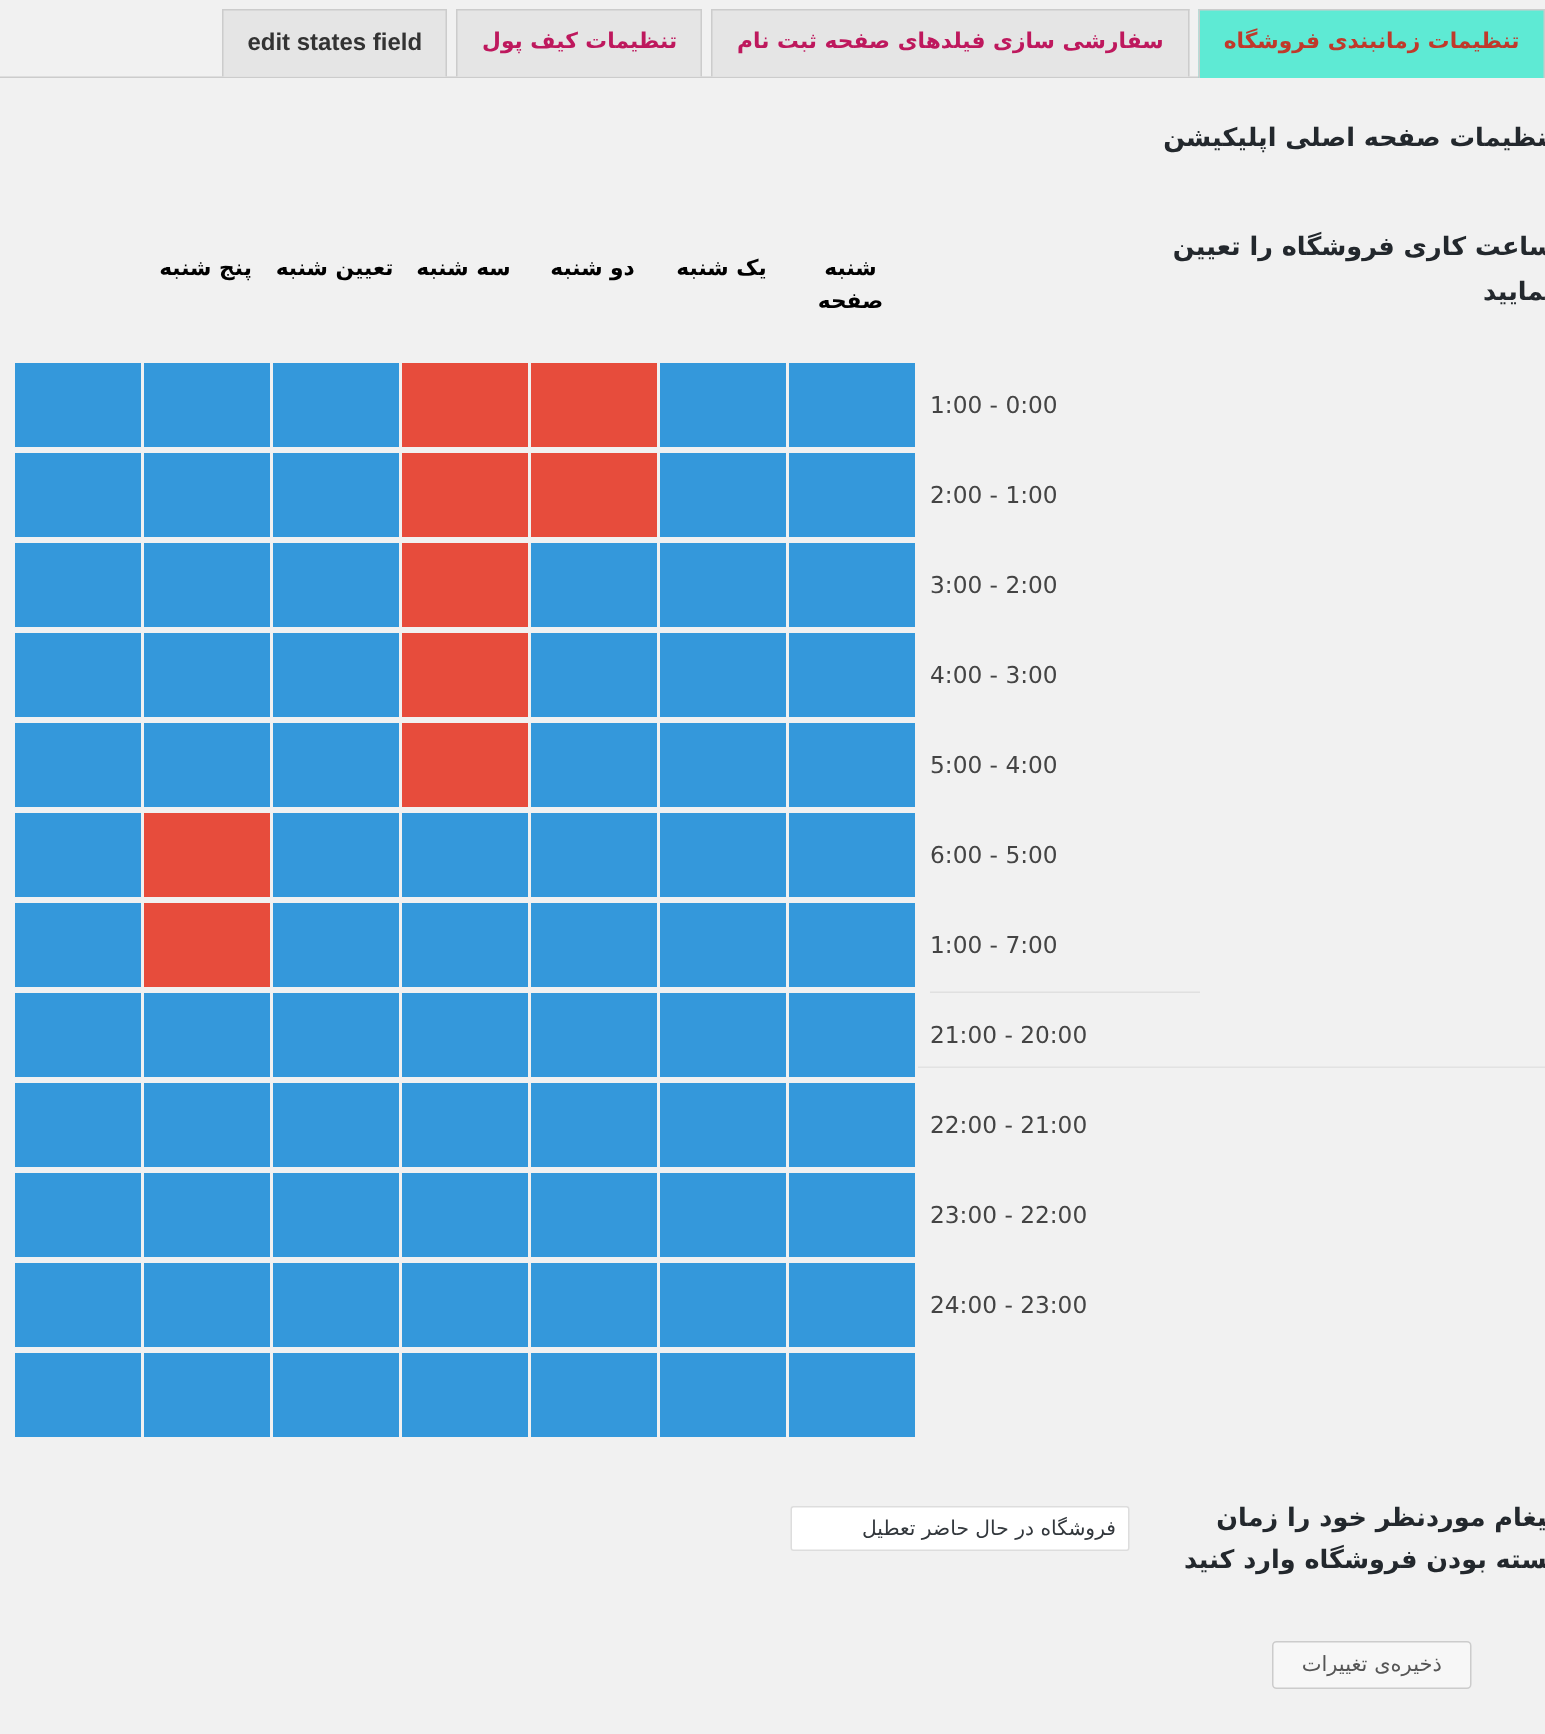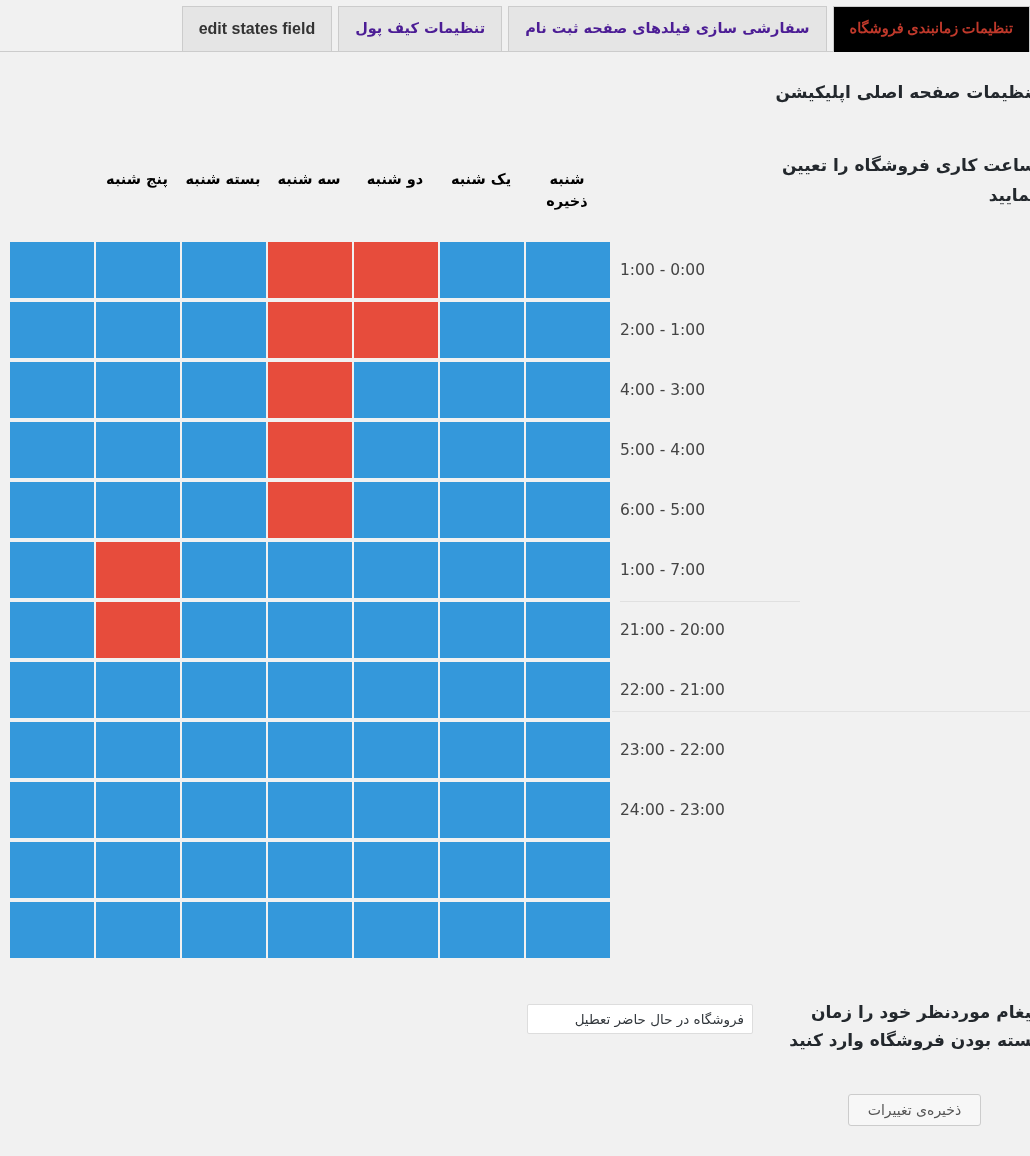--- a/index.html
+++ b/index.html
@@ -33,36 +33,35 @@
     display: inline-block;
     vertical-align: top;
     box-sizing: border-box;
     height: 45px;
     margin-top: 6px;
     margin-left: 6px;
     padding: 0 16px;
     line-height: 43px;
     font-size: 14.5px;
     font-weight: bold;
-    color: #4c1d95;
+    color: #be185d;
     background: #e5e5e5;
     border: 1px solid #ccc;
     border-bottom: none;
     cursor: pointer;
     text-align: center;
   }
   .tab:first-child { margin-right: 0; }
   .tab.active {
-    background: #000000;
+    background: #5eead4;
     color: #c0392b;
     height: 46px;
     border-color: #ccc;
     position: relative;
     z-index: 3;
-    font-family: Liberation Serif, serif;
   }
   .tab.latin { font-family: "Liberation Sans", sans-serif; font-size: 16px; color: #333; }
 
   
   #app-heading {
     position: absolute;
     right: 0;
     top: 82px;
     width: 1030px;
     text-align: right;
@@ -230,40 +229,41 @@
 <body>
 
 <div id="tab-bar"><div class="tab active">تنظیمات زمانبندی فروشگاه</div><div class="tab">سفارشی سازی فیلدهای صفحه ثبت نام</div><div class="tab">تنظیمات کیف پول</div><div class="tab latin">edit states field</div></div>
 
 <div id="app-heading">
   <span>تنظیمات صفحه اصلی اپلیکیشن</span>
 </div>
 
 <div id="schedule-label">ساعت کاری فروشگاه را تعیین نمایید</div>
 
-<div id="day-header"><div class="day-head">شنبه</div><div class="day-head">یک شنبه</div><div class="day-head">دو شنبه</div><div class="day-head">سه شنبه</div><div class="day-head">بسته شنبه</div><div class="day-head">پنج شنبه</div><div class="day-head">ذخیره</div></div>
+<div id="day-header"><div class="day-head">شنبه</div><div class="day-head">یک شنبه</div><div class="day-head">دو شنبه</div><div class="day-head">سه شنبه</div><div class="day-head">تعیین شنبه</div><div class="day-head">پنج شنبه</div><div class="day-head">صفحه</div></div>
 
 <div id="schedule-grid">
     <div class="grid-row"><div class="cell open"></div><div class="cell open"></div><div class="cell closed"></div><div class="cell closed"></div><div class="cell open"></div><div class="cell open"></div><div class="cell open"></div></div>
     <div class="grid-row"><div class="cell open"></div><div class="cell open"></div><div class="cell closed"></div><div class="cell closed"></div><div class="cell open"></div><div class="cell open"></div><div class="cell open"></div></div>
     <div class="grid-row"><div class="cell open"></div><div class="cell open"></div><div class="cell open"></div><div class="cell closed"></div><div class="cell open"></div><div class="cell open"></div><div class="cell open"></div></div>
     <div class="grid-row"><div class="cell open"></div><div class="cell open"></div><div class="cell open"></div><div class="cell closed"></div><div class="cell open"></div><div class="cell open"></div><div class="cell open"></div></div>
     <div class="grid-row"><div class="cell open"></div><div class="cell open"></div><div class="cell open"></div><div class="cell closed"></div><div class="cell open"></div><div class="cell open"></div><div class="cell open"></div></div>
     <div class="grid-row"><div class="cell open"></div><div class="cell open"></div><div class="cell open"></div><div class="cell open"></div><div class="cell open"></div><div class="cell closed"></div><div class="cell open"></div></div>
     <div class="grid-row"><div class="cell open"></div><div class="cell open"></div><div class="cell open"></div><div class="cell open"></div><div class="cell open"></div><div class="cell closed"></div><div class="cell open"></div></div>
     <div class="grid-row"><div class="cell open"></div><div class="cell open"></div><div class="cell open"></div><div class="cell open"></div><div class="cell open"></div><div class="cell open"></div><div class="cell open"></div></div>
     <div class="grid-row"><div class="cell open"></div><div class="cell open"></div><div class="cell open"></div><div class="cell open"></div><div class="cell open"></div><div class="cell open"></div><div class="cell open"></div></div>
     <div class="grid-row"><div class="cell open"></div><div class="cell open"></div><div class="cell open"></div><div class="cell open"></div><div class="cell open"></div><div class="cell open"></div><div class="cell open"></div></div>
     <div class="grid-row"><div class="cell open"></div><div class="cell open"></div><div class="cell open"></div><div class="cell open"></div><div class="cell open"></div><div class="cell open"></div><div class="cell open"></div></div>
     <div class="grid-row"><div class="cell open"></div><div class="cell open"></div><div class="cell open"></div><div class="cell open"></div><div class="cell open"></div><div class="cell open"></div><div class="cell open"></div></div>
   </div>
 
 <div id="time-labels">
     <div class="time-row">1:00 - 0:00</div>
     <div class="time-row">2:00 - 1:00</div>
+    <div class="time-row">3:00 - 2:00</div>
     <div class="time-row">4:00 - 3:00</div>
     <div class="time-row">5:00 - 4:00</div>
     <div class="time-row">6:00 - 5:00</div>
     <div class="time-row divider-after">1:00 - 7:00</div>
     <div class="time-row">21:00 - 20:00</div>
     <div class="time-row">22:00 - 21:00</div>
     <div class="time-row">23:00 - 22:00</div>
     <div class="time-row">24:00 - 23:00</div>
   </div>
 <div id="grid-divider"></div>

